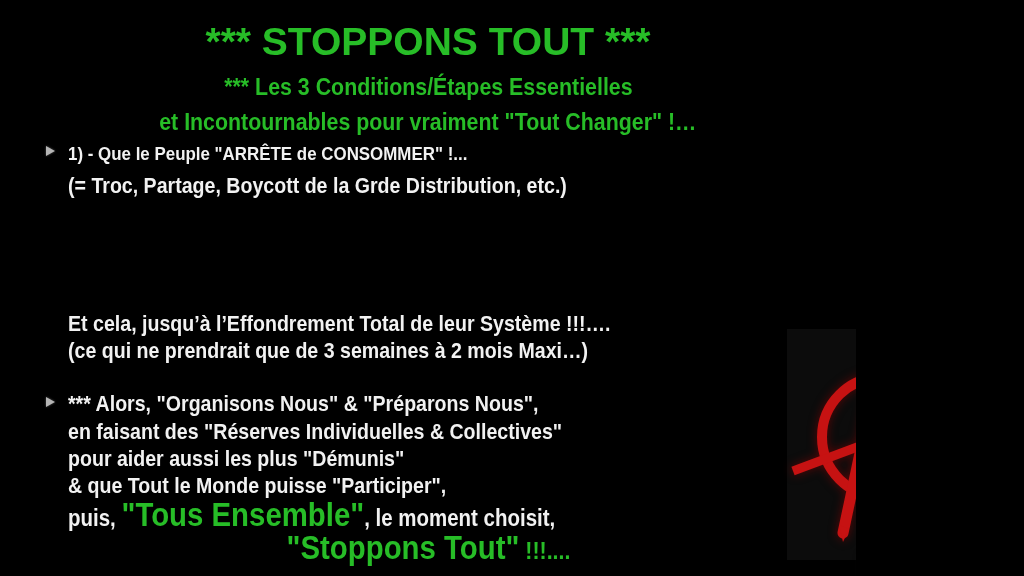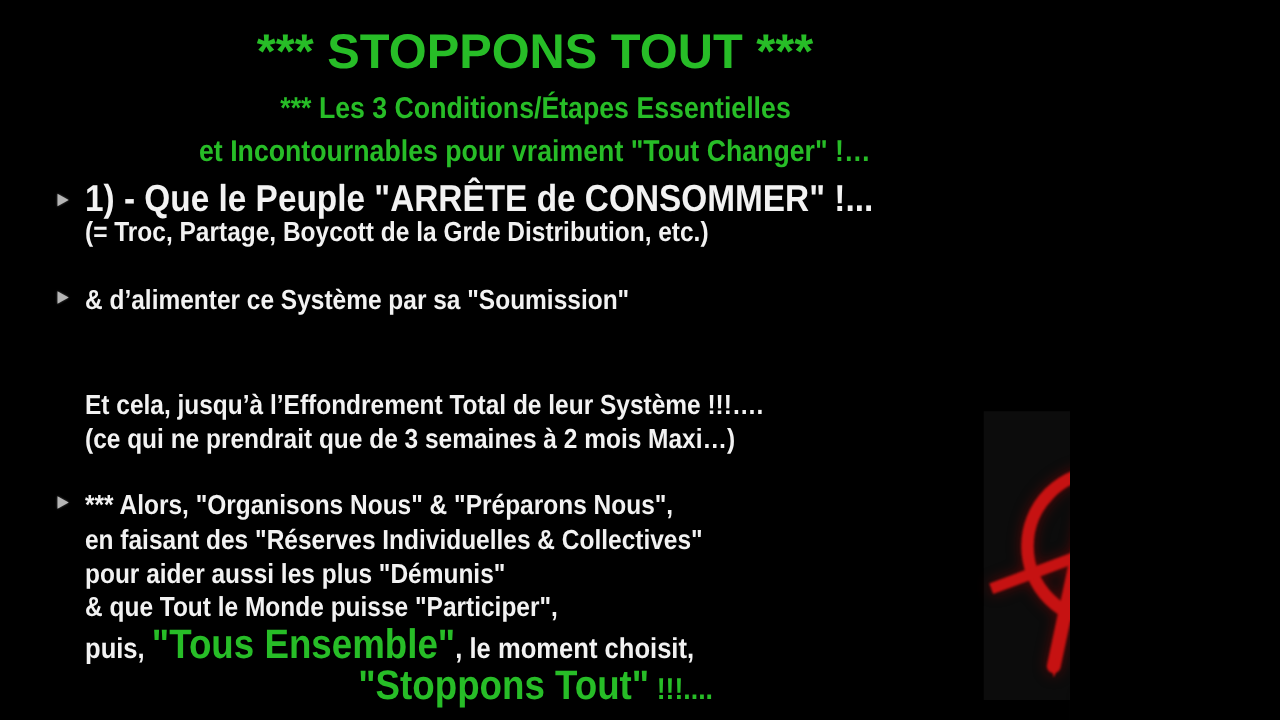--- a/index.html
+++ b/index.html
@@ -15,21 +15,21 @@
   .subtitle{
     position:absolute;left:0;width:100%;text-align:center;
     color:#27bd27;font-size:24px;line-height:1.1;
   }
   .subtitle .cond{transform-origin:50% 50%;}
   .s1{top:74px;}
   .s2{top:109px;}
   .cond{display:inline-block;transform:scaleX(0.89);transform-origin:0 50%;white-space:nowrap;}
   .line{position:absolute;left:46px;color:#f2f2f2;white-space:nowrap;}
   .line.noarrow{padding-left:22px;}
-  .big{font-size:30px;}
+  .big{font-size:19px;}
   .small{font-size:22px;}
   .arrow{
     display:inline-block;width:0;height:0;
     border-left:9px solid #b5b5b5;
     border-top:5px solid transparent;border-bottom:5px solid transparent;
     margin-right:13px;vertical-align:4px;
     filter:drop-shadow(0 0 1px #555);
   }
   .l1{top:143px;}  .l2{top:173px;}  .l3{top:197px;}  .l4{top:227px;}
   .l5{top:253px;}  .l6{top:281px;}  .l7{top:311px;}  .l8{top:338px;}
@@ -66,23 +66,20 @@
   <div class="subtitle s2">
     <span class="cond">et Incontournables pour vraiment "Tout Changer" !…</span>
   </div>
 
   <div class="line big l1">
     <span class="arrow"></span><span class="cond">1) - Que le Peuple "ARRÊTE de CONSOMMER" !...</span>
   </div>
   <div class="line small noarrow l2">
     <span class="cond">(= Troc, Partage, Boycott de la Grde Distribution, etc.)</span>
   </div>
-  <div class="line small l4">
-    <span class="arrow"></span><span class="cond">&amp; d’alimenter ce Système par sa "Soumission"</span>
-  </div>
   <div class="line small noarrow l7">
     <span class="cond">Et cela, jusqu’à l’Effondrement Total de leur Système !!!….</span>
   </div>
   <div class="line small noarrow l8">
     <span class="cond">(ce qui ne prendrait que de 3 semaines à 2 mois Maxi…)</span>
   </div>
   <div class="line small l9">
     <span class="arrow"></span><span class="cond">*** Alors, "Organisons Nous" &amp; "Préparons Nous",</span>
   </div>
   <div class="line small noarrow l10">

